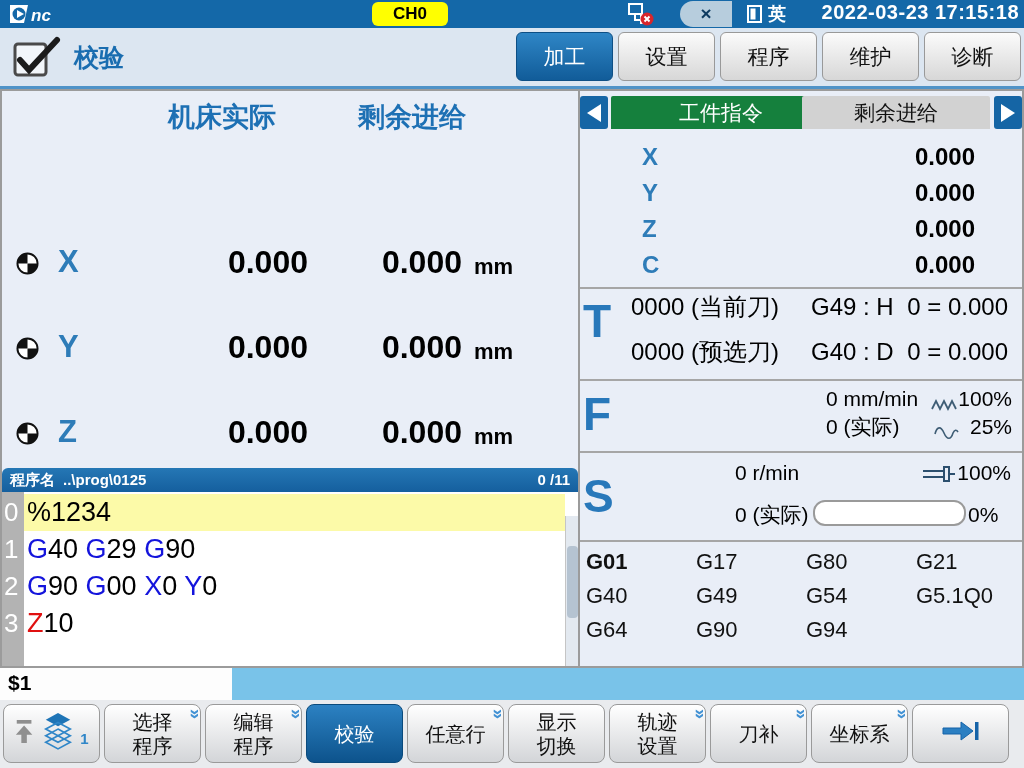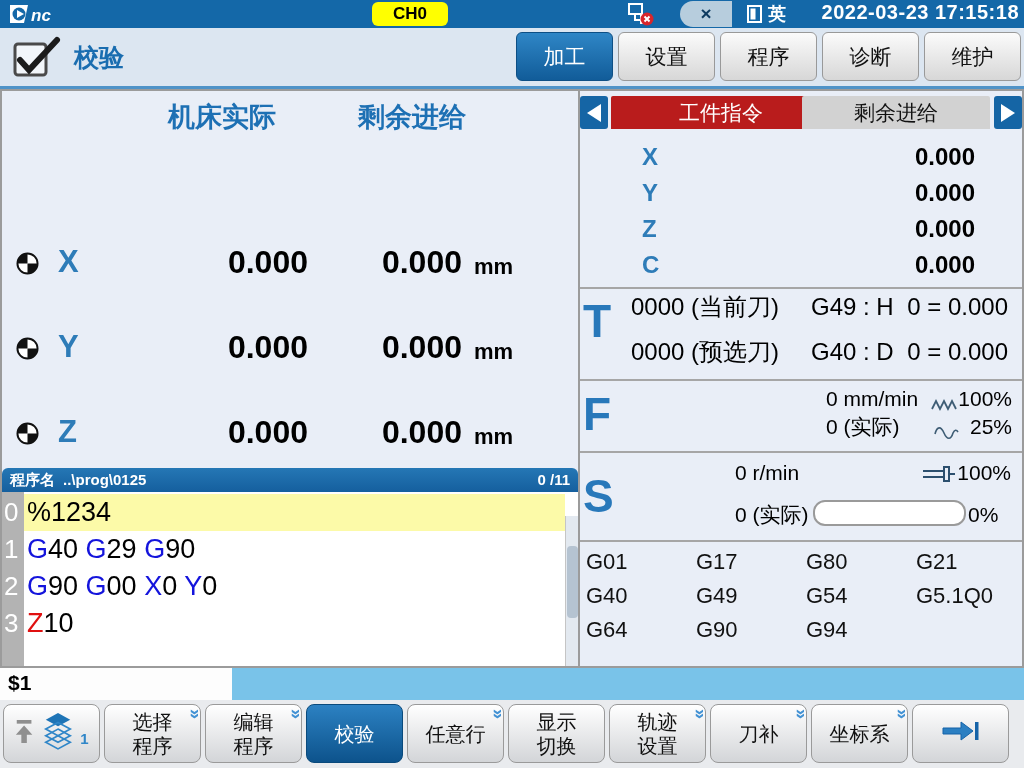--- a/index.html
+++ b/index.html
@@ -64,21 +64,21 @@
   .prog-scroll { position:absolute; right:0; top:24px; width:13px; height:174px; background:#e3e9f0; border-left:1px solid #c5c5c5; }
   .prog-thumb { position:absolute; left:1px; top:30px; width:11px; height:72px; background:#b5c3d1; border-radius:4px; }
 
   
   .arrow-btn { position:absolute; top:5px; width:28px; height:33px; background:#1565a5; border-radius:3px;
                display:flex; align-items:center; justify-content:center; }
   .arrow-btn.left { left:0; } .arrow-btn.right { right:0; }
   .tri-l { width:0; height:0; border-top:9px solid transparent; border-bottom:9px solid transparent; border-right:14px solid #fff; }
   .tri-r { width:0; height:0; border-top:9px solid transparent; border-bottom:9px solid transparent; border-left:14px solid #fff; }
   .rtab { position:absolute; top:5px; height:33px; line-height:33px; text-align:center; font-size:21px; border-radius:2px 2px 0 0; }
-  .rtab.t1 { left:31px; width:220px; background:#b91c1c; color:#fff; }
+  .rtab.t1 { left:31px; width:220px; background:#15803d; color:#fff; }
   .rtab.t2 { left:222px; width:188px; background:#d2d2d2; color:#111; }
   .raxrow { position:absolute; left:0; width:442px; height:36px; }
   .rax-label { position:absolute; left:62px; font-size:24px; font-weight:bold; color:#2e7cb8; line-height:36px; }
   .rax-value { position:absolute; right:47px; font-size:24px; font-weight:bold; color:#000; line-height:36px; }
   .rdiv { position:absolute; left:0; width:442px; height:2px; background:#a6a6a6; }
   .big-letter { position:absolute; left:3px; font-size:46px; font-weight:bold; color:#2878ba; }
   .trow { position:absolute; left:0; width:442px; height:30px; font-size:24px; color:#000; line-height:30px; }
   .t-tool { position:absolute; left:51px; } .t-comp { position:absolute; left:231px; } .t-val { position:absolute; right:14px; }
   .frow { position:absolute; left:0; width:442px; height:28px; font-size:21px; color:#000; line-height:28px;text-align:center; }
   .f-val { position:absolute; left:246px; } .f-icon { position:absolute; left:350px; top:6px; } .f-pct { position:absolute; right:10px; }
@@ -143,22 +143,22 @@
     <svg width="52" height="44" viewBox="0 0 52 44">
         <rect x="3" y="9" width="31" height="31" rx="3" fill="#f2f6fa" stroke="#4a4a4a" stroke-width="3"></rect>
         <path d="M8 25 L17 35 L45 5" fill="none" stroke="#1b1b1b" stroke-width="6" stroke-linecap="round"></path>
       </svg>
   </span>
   <span class="page-title">校验</span>
   <div id="header-tabs">
       <div class="htab active">加工</div>
       <div class="htab">设置</div>
       <div class="htab">程序</div>
+      <div class="htab">维护</div>
       <div class="htab">诊断</div>
-      <div class="htab">维护</div>
     </div>
 </div>
 <div class="hsep"></div>
 
 <div class="main">
 
   <div class="lpanel">
     <div class="col-head c1">机床实际</div>
     <div class="col-head c2">剩余进给</div>
     <div id="axes-rows">
@@ -319,21 +319,21 @@
       <span class="s-pct">100%</span>
     </div>
     <div class="frow" style="top:410px">
       <span class="s-val">0 (实际)</span>
       <span class="s-bar"></span>
       <span class="s-pct2">0%</span>
     </div>
 
     <div class="rdiv" style="top:449px"></div>
     <div id="gcodes">
-        <div class="gcell" style="left: 6px; top: 458px;">G01</div>
+        <div class="gcell" style="left: 6px; top: 458px; font-weight: bold;">G01</div>
         <div class="gcell" style="left: 116px; top: 458px;">G17</div>
         <div class="gcell" style="left: 226px; top: 458px;">G80</div>
         <div class="gcell" style="left: 336px; top: 458px;">G21</div>
         <div class="gcell" style="left: 6px; top: 492px;">G40</div>
         <div class="gcell" style="left: 116px; top: 492px;">G49</div>
         <div class="gcell" style="left: 226px; top: 492px;">G54</div>
         <div class="gcell" style="left: 336px; top: 492px;">G5.1Q0</div>
         <div class="gcell" style="left: 6px; top: 526px;">G64</div>
         <div class="gcell" style="left: 116px; top: 526px;">G90</div>
         <div class="gcell" style="left: 226px; top: 526px;">G94</div>

